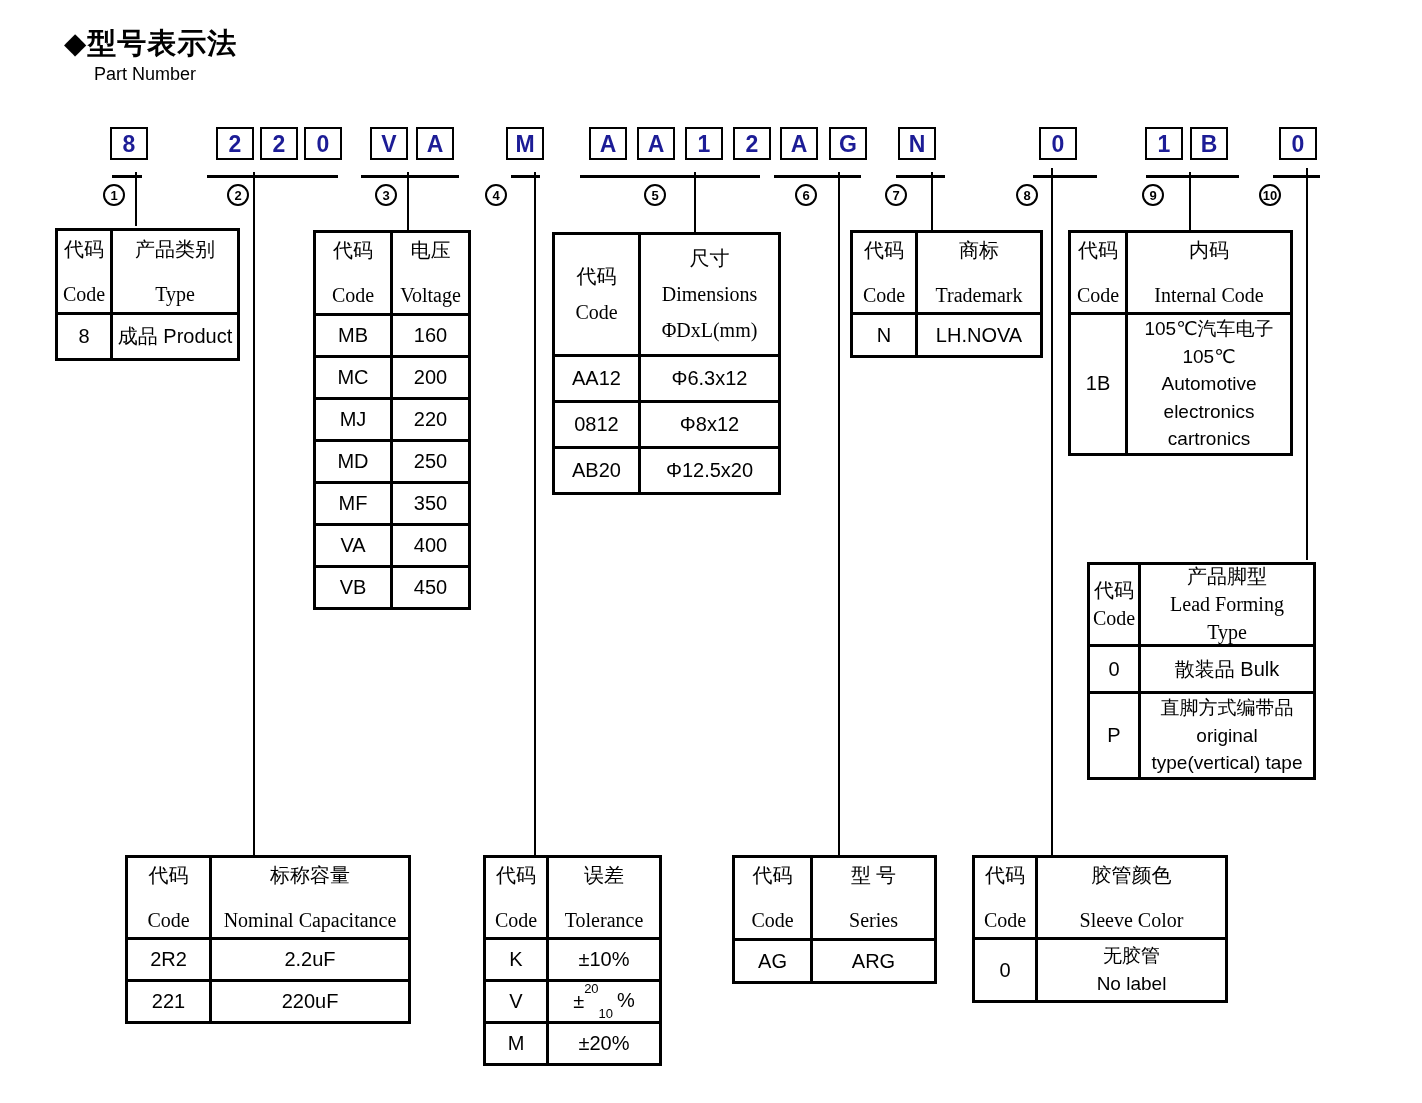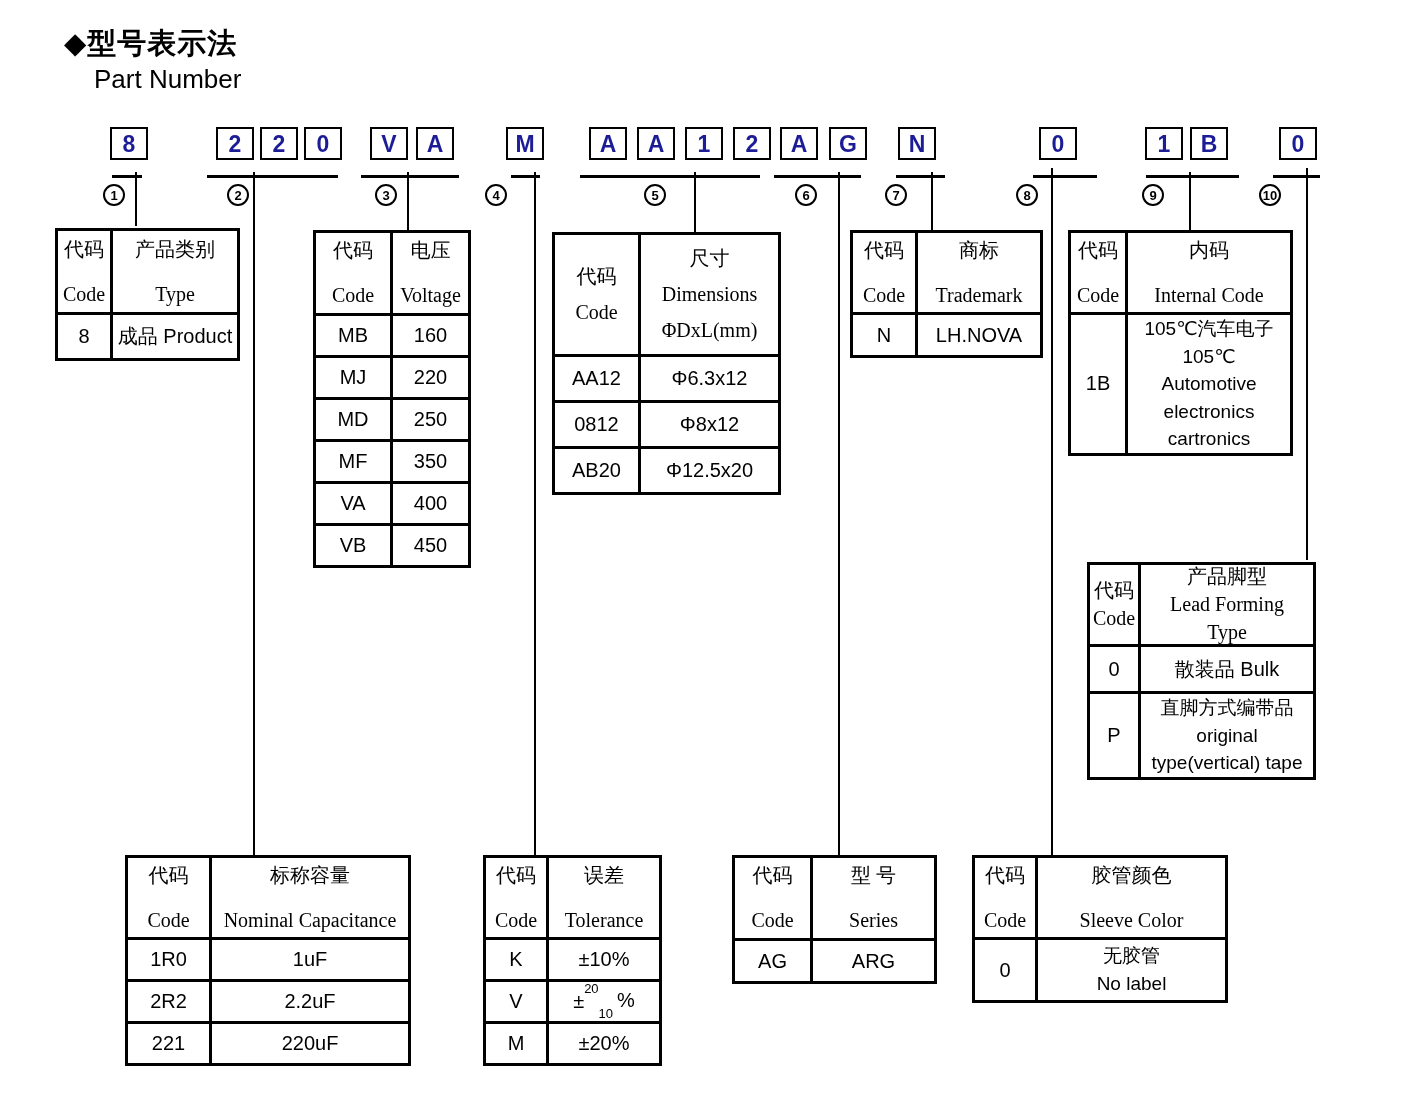--- a/index.html
+++ b/index.html
@@ -2,21 +2,21 @@
 <html><head>
 <meta charset="utf-8">
 <style>
   html,body{margin:0;padding:0;background:#ffffff;}
   .canvas{
     position:relative;width:1422px;height:1103px;background:#ffffff;
     font-family:"Liberation Sans","DejaVu Sans",sans-serif;color:#000;
     overflow:hidden;
   }
   .title-zh{position:absolute;left:64px;top:24px;font-size:29px;font-weight:bold;letter-spacing:1px;}
-  .title-en{position:absolute;left:94px;top:64px;font-size:26px;}
+  .title-en{position:absolute;left:94px;top:64px;font-size:18px;}
   .pn-box{
     position:absolute;top:127px;width:38px;height:33px;border:2px solid #000;
     box-sizing:border-box;text-align:center;line-height:30px;font-size:23px;
     color:#1c1c96;font-weight:bold;
   }
   .uline{position:absolute;top:175px;height:3px;background:#000;}
   .vline{position:absolute;width:2px;background:#000;}
   .marker{
     position:absolute;top:184px;width:22px;height:22px;border:2px solid #000;border-radius:50%;
     box-sizing:border-box;display:flex;align-items:center;justify-content:center;
@@ -133,20 +133,24 @@
       <td>
             <div class="hl">电压</div>
             <div class="hl">Voltage</div>
           </td>
     </tr>
     <tr style="height:42px">
           <td>MB</td>
           <td>160</td>
         </tr>
     <tr style="height:42px">
+          <td>MC</td>
+          <td>200</td>
+        </tr>
+    <tr style="height:42px">
           <td>MJ</td>
           <td>220</td>
         </tr>
     <tr style="height:42px">
           <td>MD</td>
           <td>250</td>
         </tr>
     <tr style="height:42px">
           <td>MF</td>
           <td>350</td>
@@ -288,24 +292,20 @@
       <td>
             <div class="hl">代码</div>
             <div class="hl">Code</div>
           </td>
       <td>
             <div class="hl">标称容量</div>
             <div class="hl">Nominal Capacitance</div>
           </td>
     </tr>
     <tr style="height:42px">
-          <td>1R0</td>
-          <td>1uF</td>
-        </tr>
-    <tr style="height:42px">
           <td>2R2</td>
           <td>2.2uF</td>
         </tr>
     <tr style="height:42px">
           <td>221</td>
           <td>220uF</td>
         </tr>
   </tbody>
     </table>
 

